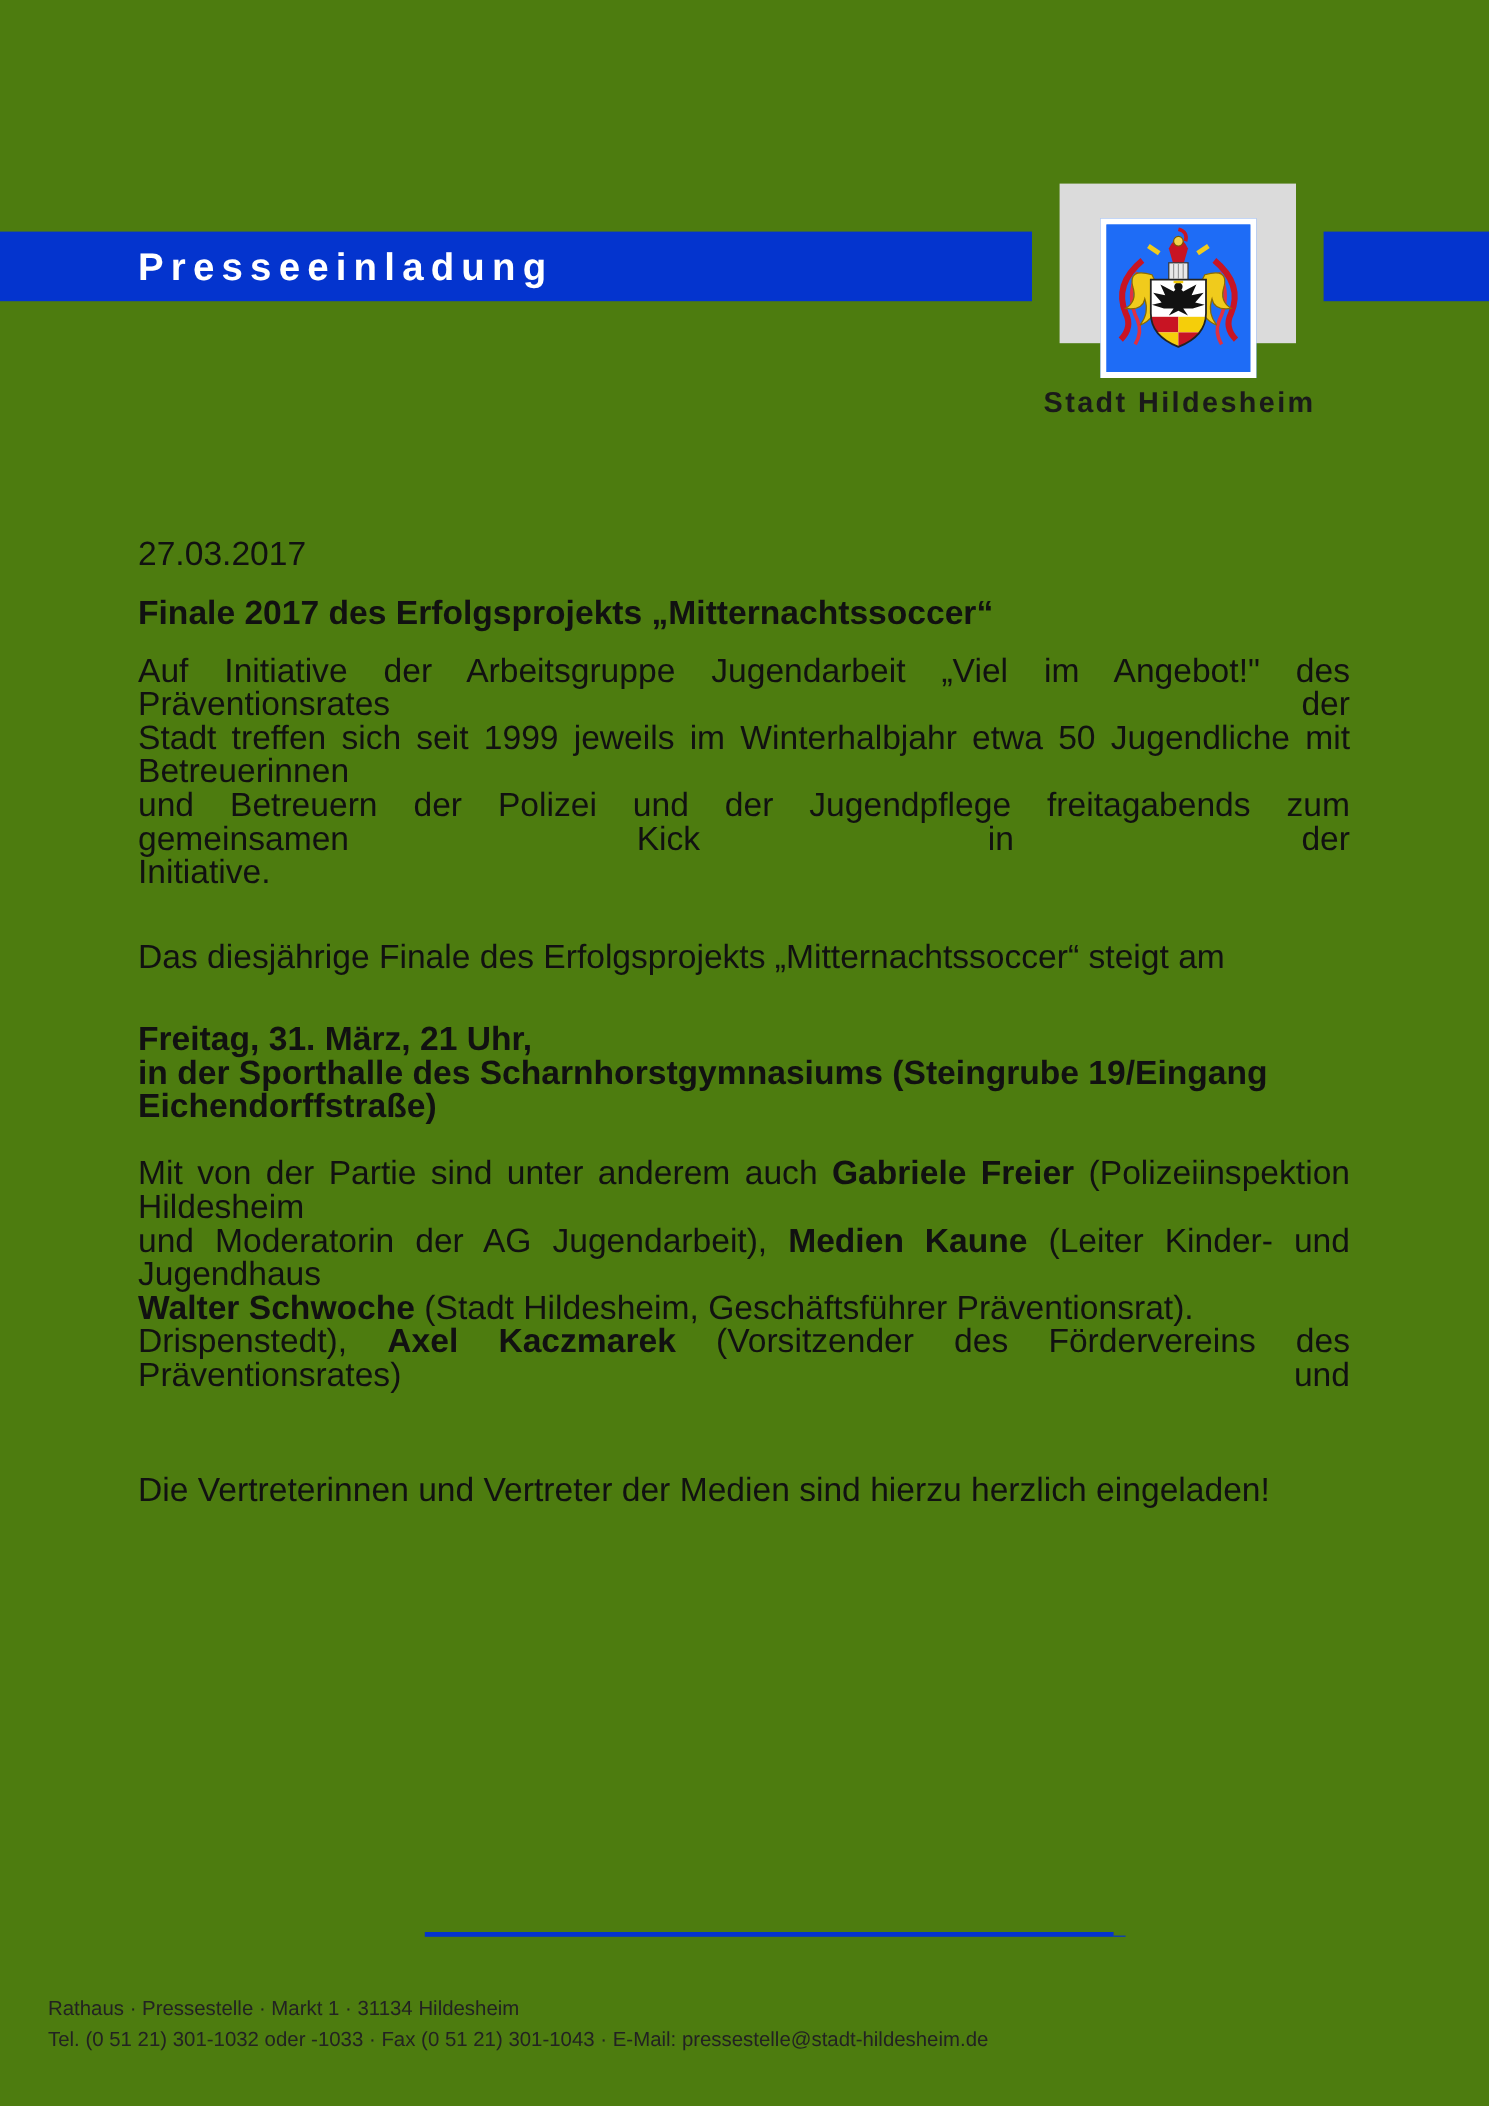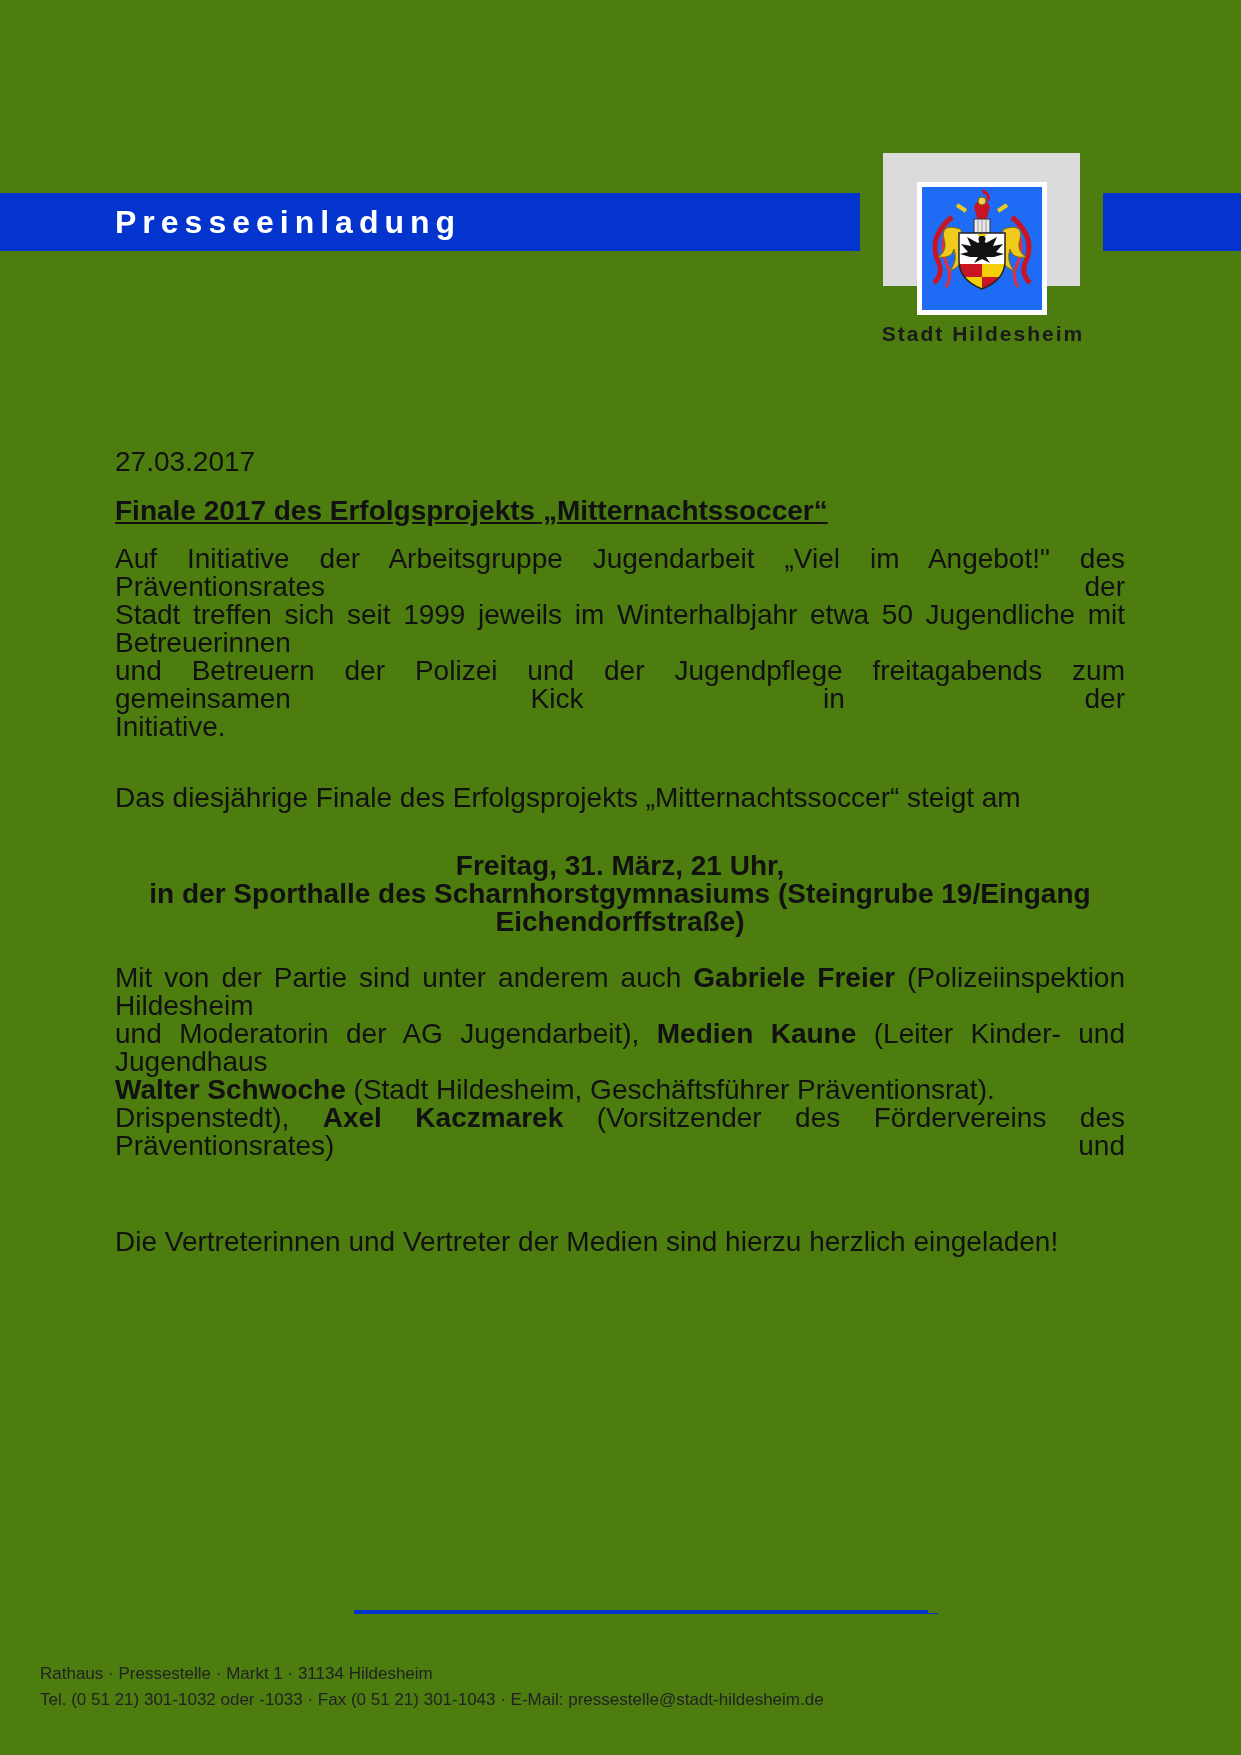--- a/index.html
+++ b/index.html
@@ -21,30 +21,30 @@
     position:absolute;left:115px;top:193px;height:58px;line-height:58px;margin:0;
     color:#fff;font-size:32px;font-weight:bold;letter-spacing:6px;white-space:nowrap;
   }
   .logo-gray{position:absolute;left:883px;top:153px;width:197px;height:133px;background:var(--logo-gray);}
   .logo-frame{
     position:absolute;left:917px;top:182px;width:120px;height:123px;
     background:var(--logo-blue);border:5px solid #fff;
   }
   .org-name{
     position:absolute;left:858px;top:322px;width:250px;text-align:center;
-    font-weight:bold;font-size:21px;letter-spacing:2px;color:#1a1a1a;white-space:nowrap;
+    font-weight:bold;font-size:24px;letter-spacing:2px;color:#1a1a1a;white-space:nowrap;
   }
   
   .content{position:absolute;left:115px;top:448px;width:1010px;font-size:28px;line-height:28px;}
   .date{margin:0 0 21px 0;}
-  .doc-title{font-weight:bold;text-decoration:underline;margin:0 0 20px 0;}
+  .doc-title{font-weight:bold;margin:0 0 20px 0;}
   .para{margin:0;}
   .p-intro{margin-bottom:43px;}
   .p-announce{margin-bottom:40px;}
-  .p-event{text-align:center;font-weight:bold;margin-bottom:28px;}
+  .p-event{text-align:left;font-weight:bold;margin-bottom:28px;}
   .p-names{margin-bottom:68px;}
   .tline.just{text-align:justify;text-align-last:justify;}
   .b{font-weight:bold;}
   
   .footer-rule{position:absolute;left:354px;top:1610px;width:574px;height:4px;background:var(--accent);}
   .footer-rule-tail{position:absolute;left:928px;top:1613px;width:10px;height:1px;background:var(--accent);}
   .footer{
     position:absolute;left:40px;top:1661px;width:1200px;text-align:left;
     font-size:17px;line-height:26px;color:#222;
   }

